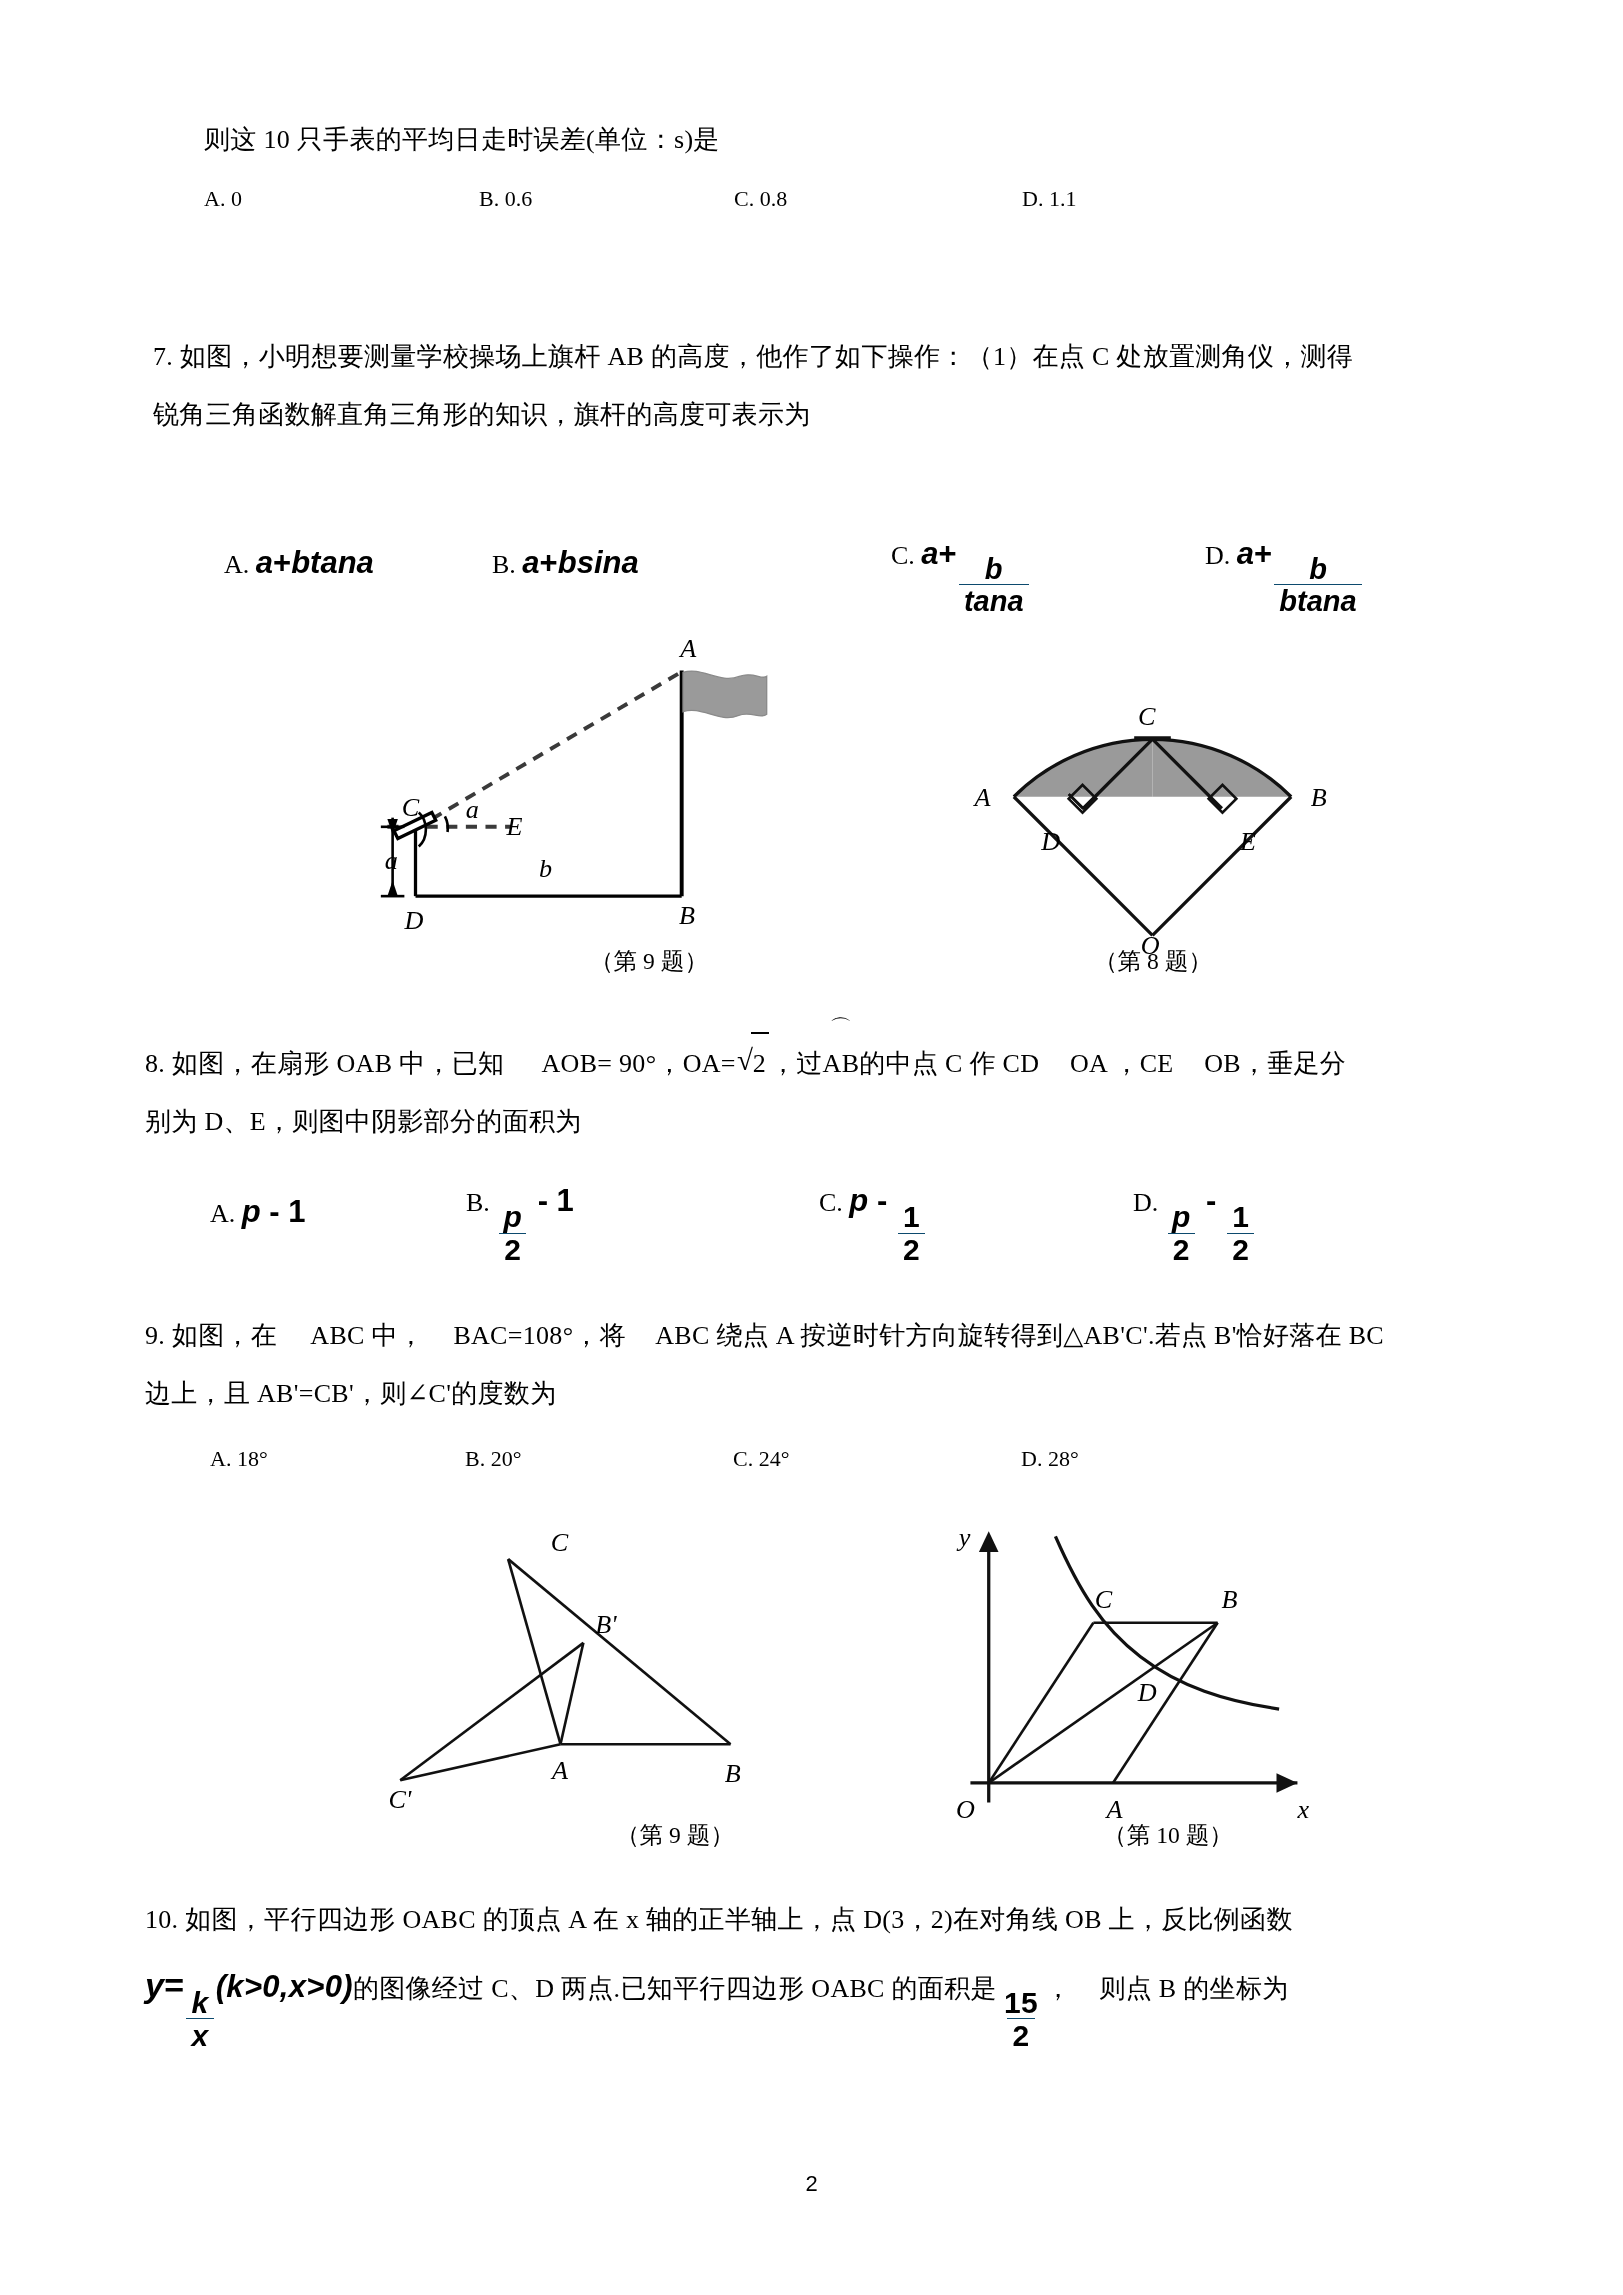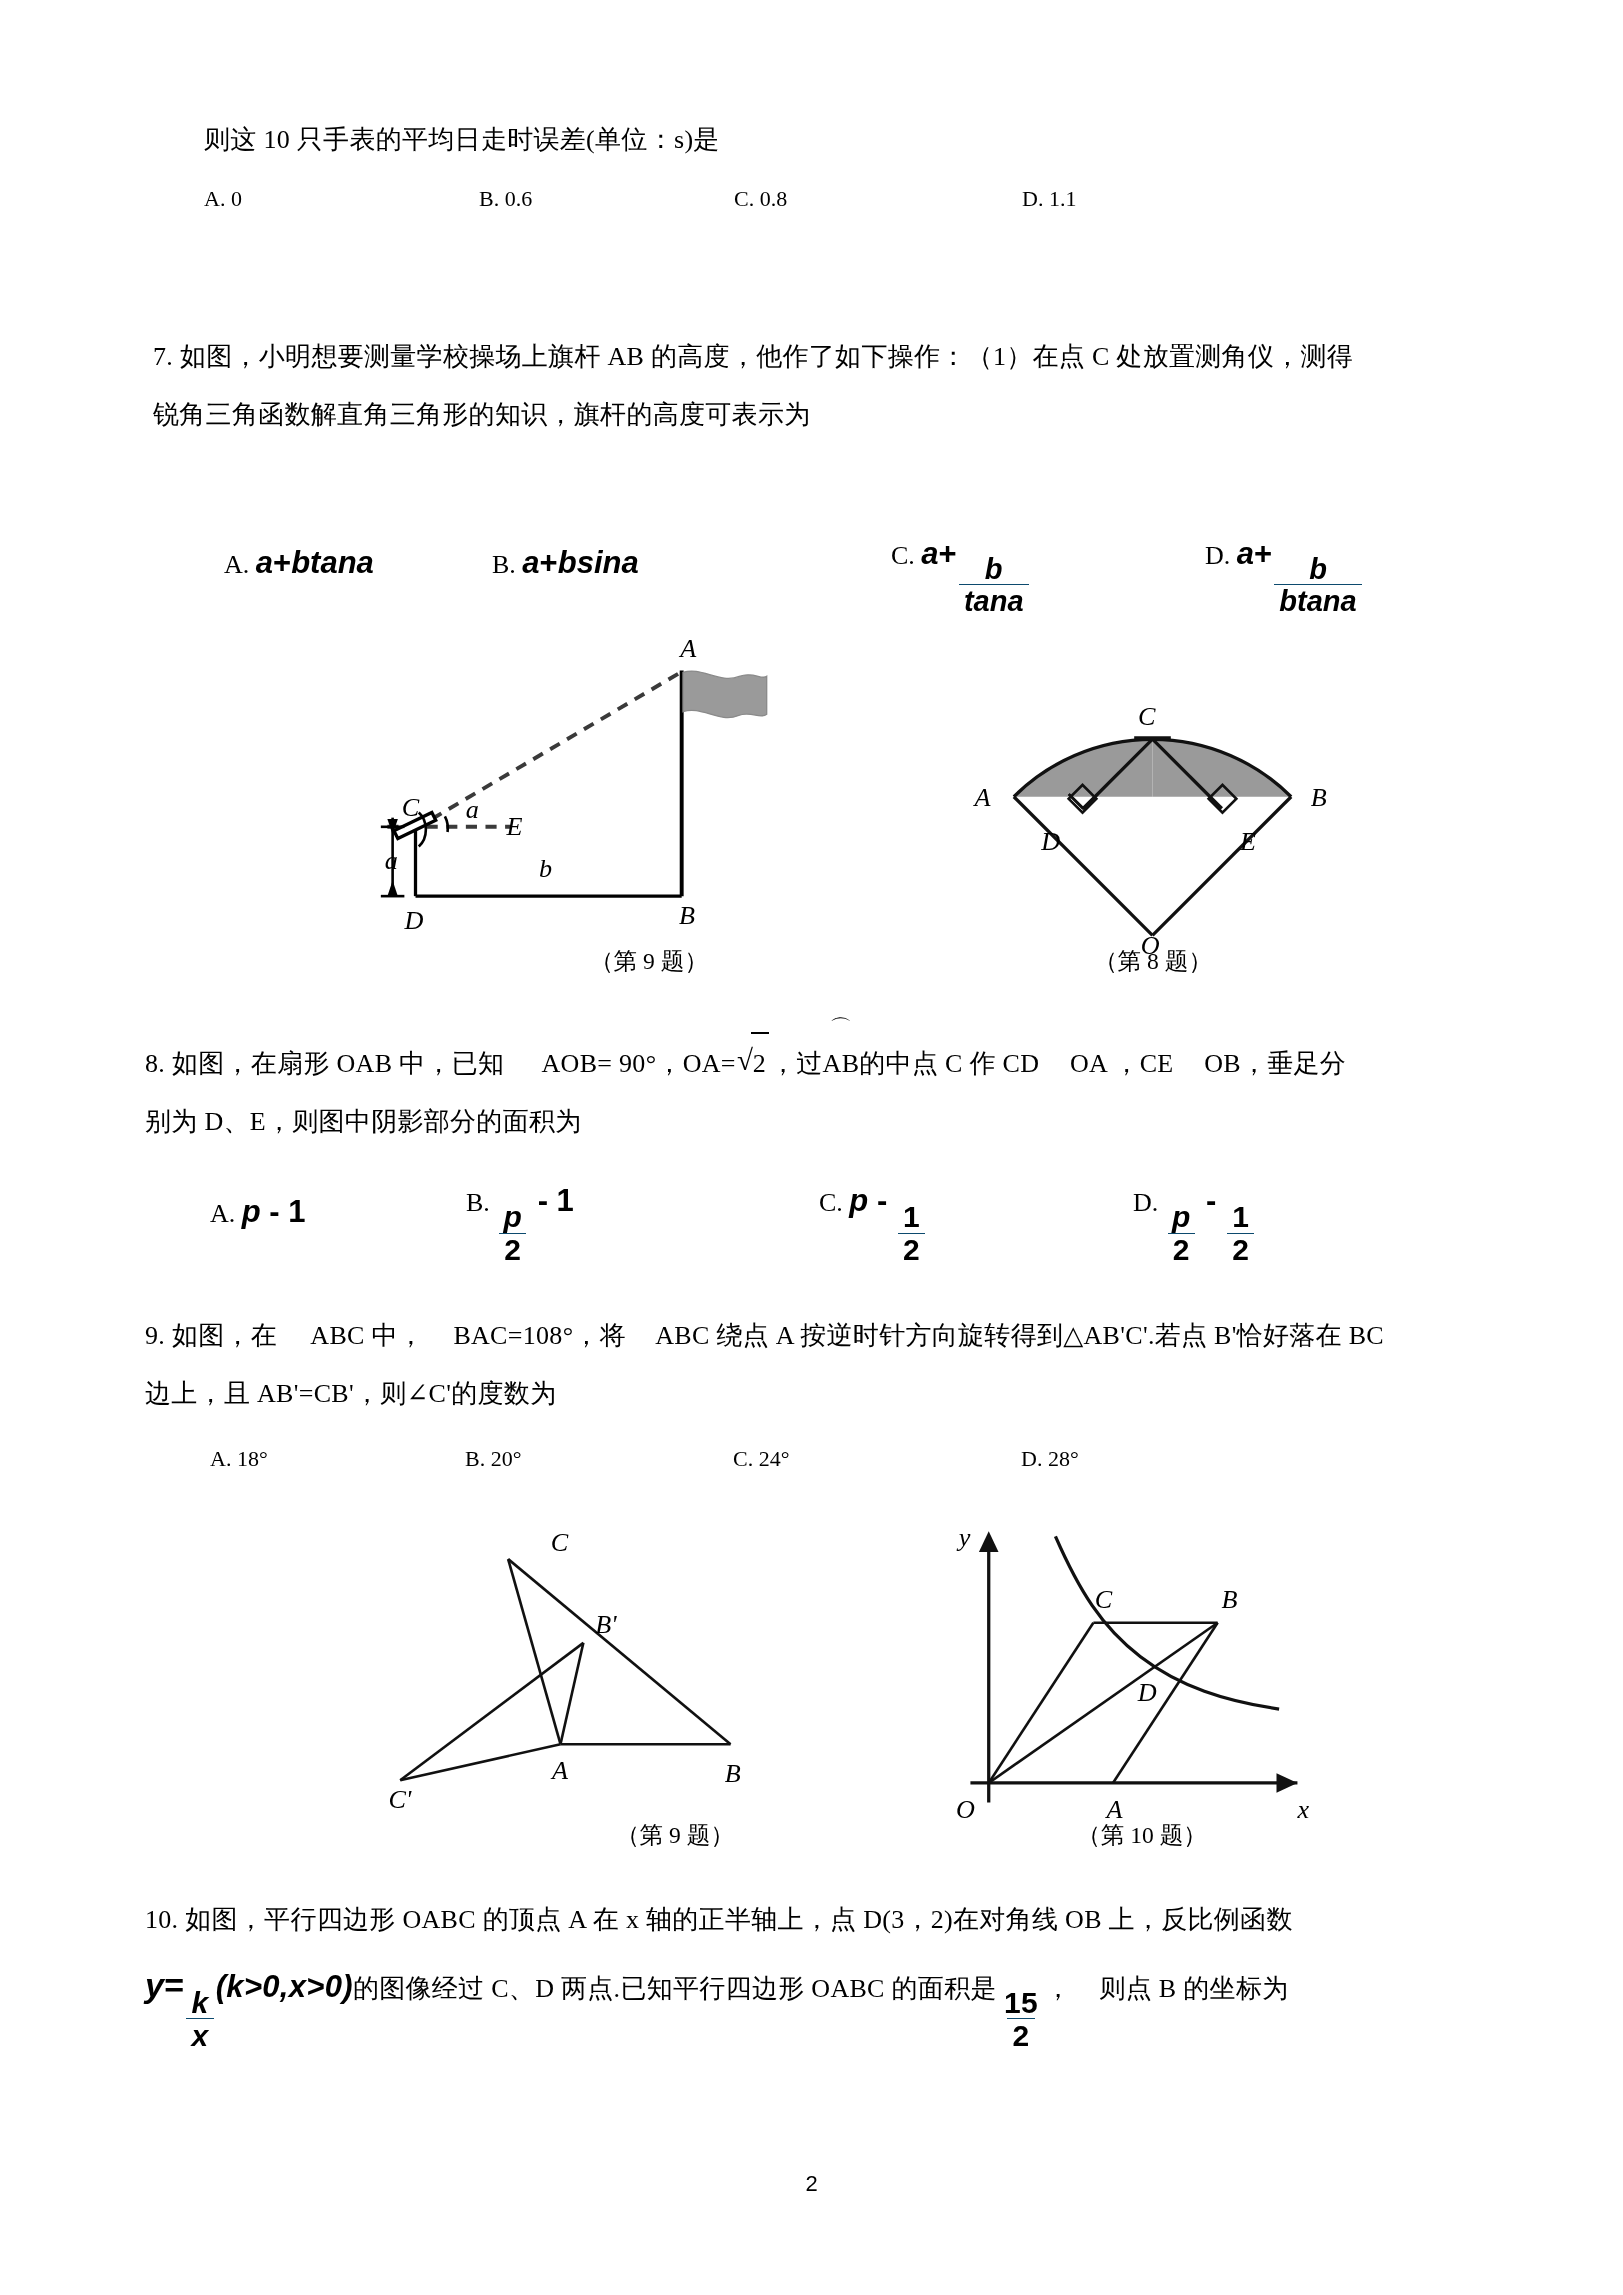--- a/index.html
+++ b/index.html
@@ -395,21 +395,21 @@
 
           <text x="22" y="62" font-family="Liberation Serif, serif" font-style="italic" font-size="40">y</text>
           <text x="540" y="478" font-family="Liberation Serif, serif" font-style="italic" font-size="40">x</text>
           <text x="18" y="478" font-family="Liberation Serif, serif" font-style="italic" font-size="40">O</text>
           <text x="248" y="478" font-family="Liberation Serif, serif" font-style="italic" font-size="40">A</text>
           <text x="424" y="158" font-family="Liberation Serif, serif" font-style="italic" font-size="40">B</text>
           <text x="230" y="158" font-family="Liberation Serif, serif" font-style="italic" font-size="40">C</text>
           <text x="296" y="300" font-family="Liberation Serif, serif" font-style="italic" font-size="40">D</text>
         </svg>
       </div>
-      <div class="caption" style="left:899px; top:314px;">（第 10 题）</div>
+      <div class="caption" style="left:925px; top:314px;">（第 10 题）</div>
     </div>
 
     <div class="blk" style="top:1859px; left:0; width:1348px;">
       <div class="para">10. 如图，平行四边形 OABC 的顶点 A 在 x 轴的正半轴上，点 D(3，2)在对角线 OB 上，反比例函数</div>
       <div class="para" style="line-height:72px;">
         <span class="math" style="font-size:34px;">y</span><span class="mathn" style="font-size:34px;">=</span><span class="frac" style="font-size:30px;">
             <span class="num math">k</span>
             <span class="den math">x</span>
           </span><span class="math" style="font-size:31px;">(k&gt;0,x&gt;0)</span><span>的图像经过 C、D 两点.已知平行四边形 OABC 的面积是</span><span class="frac" style="font-size:30px;">
             <span class="num mathn">15</span>

